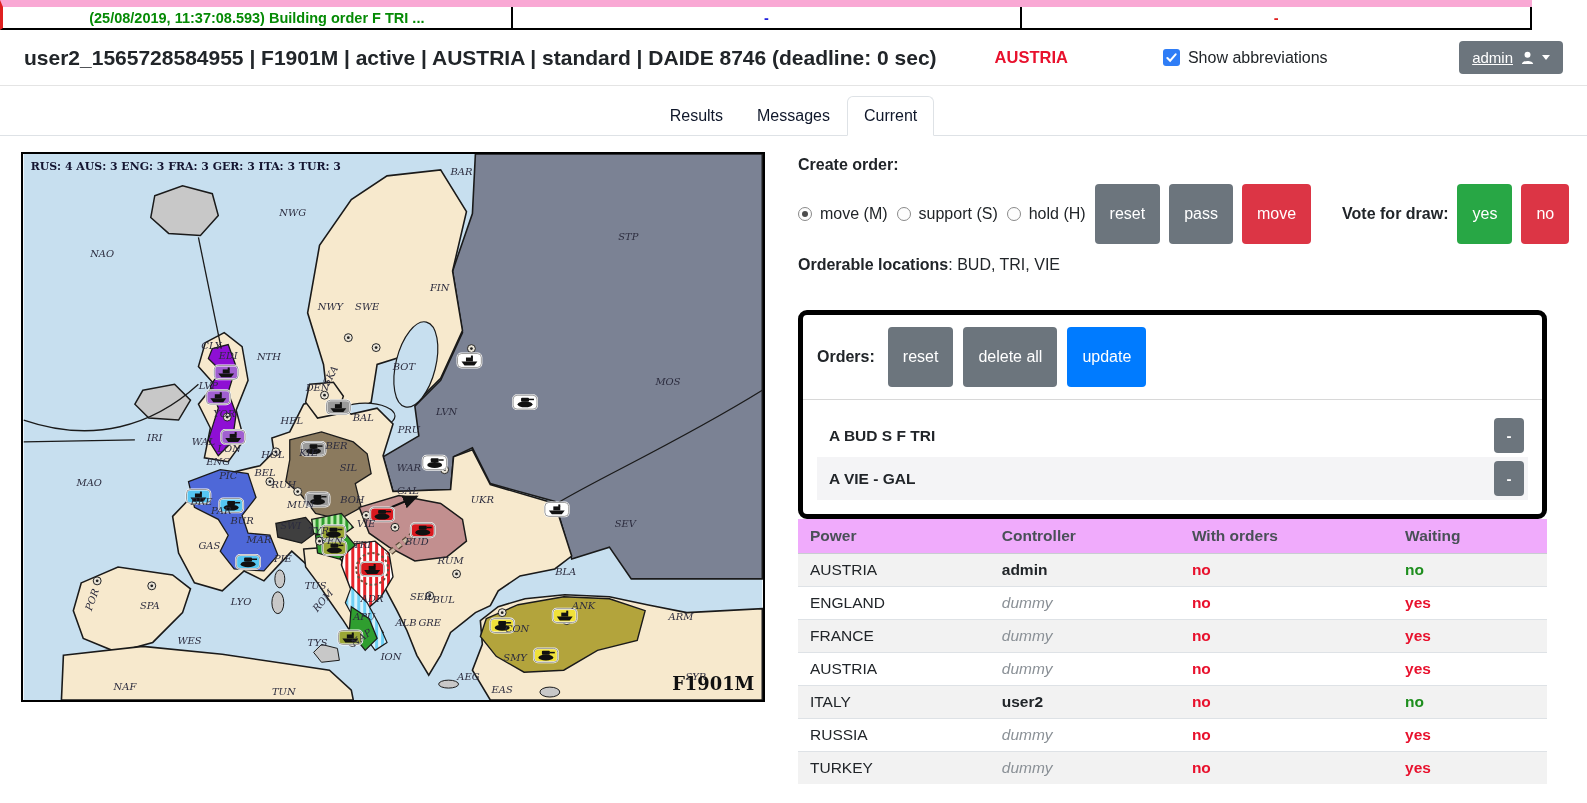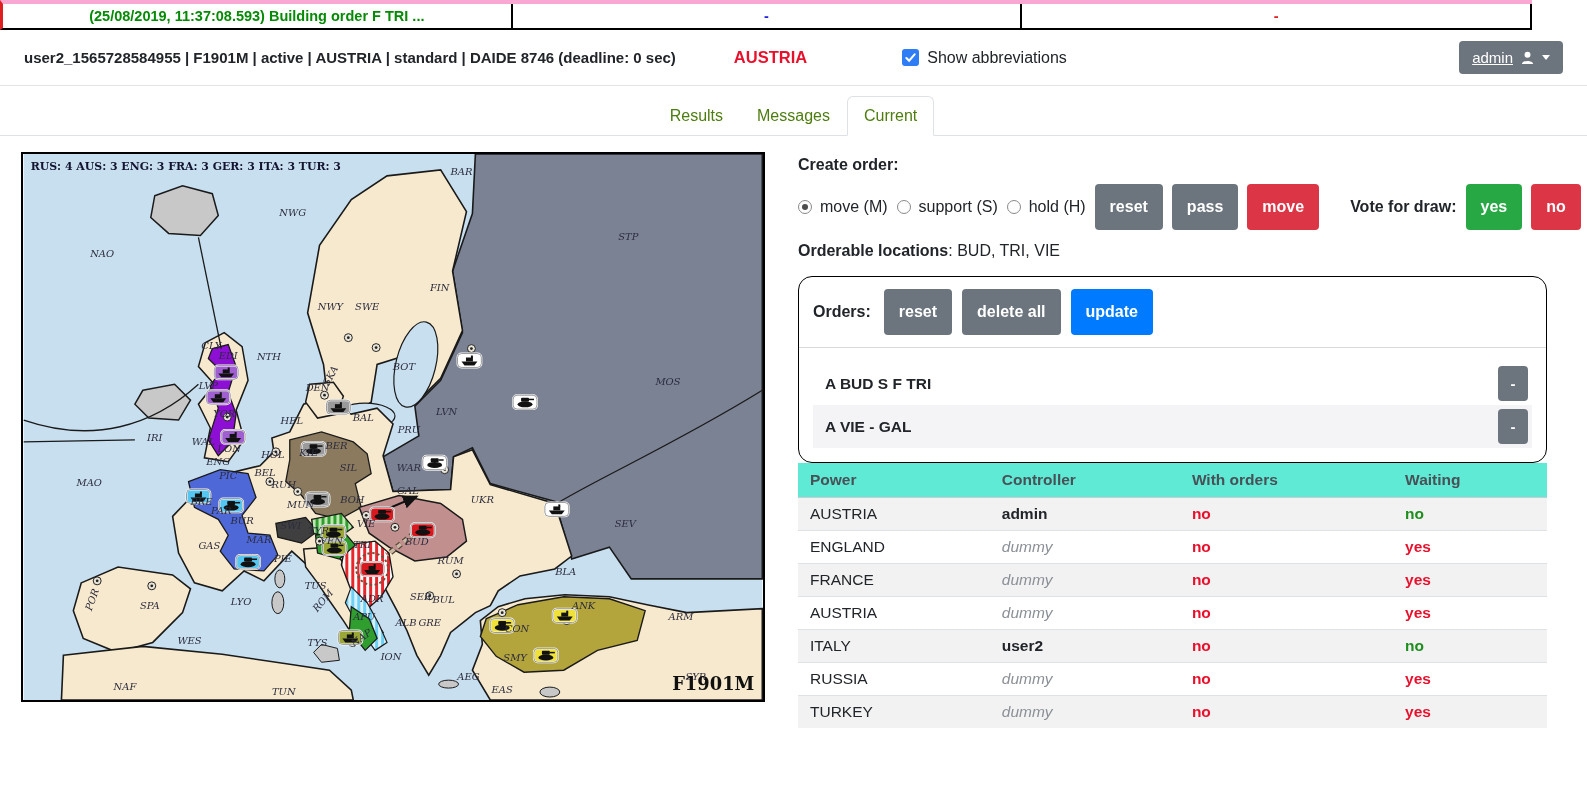--- a/index.html
+++ b/index.html
@@ -1,84 +1,84 @@
 <!DOCTYPE html>
 <html><head>
 <meta charset="utf-8">
 <style>
   * { box-sizing: border-box; }
   html,body { margin:0; padding:0; background:#fff; }
   body { width:1587px; height:803px; position:relative; overflow:hidden;
          font-family:"Liberation Sans", sans-serif; color:#212529; font-size:16px; }
 
   
-  .topbar { display:flex; width:1532px; height:30px; border-top:4px solid #f9a8d4;
+  .topbar { display:flex; width:1532px; height:30px; border-top:7px solid #f9a8d4;
             border-bottom:2px solid #000; border-left:3px solid #e02020; }
   .topbar-cell { flex:1; display:flex; align-items:center; justify-content:center;
                  font-weight:bold; font-size:14.5px; border-right:2px solid #000; overflow:hidden; white-space:nowrap; }
   .tc-green { color:#058a05; }
   .tc-blue  { color:#2222dd; }
   .tc-red   { color:#e02020; }
 
   
   .header { height:56px; display:flex; align-items:center; padding:0 24px; border-bottom:1px solid #e4e4e4; }
-  .game-title { font-weight:bold; font-size:15px; }
+  .game-title { font-weight:bold; font-size:21px; }
   .power-name { color:#e8112d; font-weight:bold; font-size:16.5px; margin-left:58px; }
   .abbr-wrap { display:flex; align-items:center; margin-left:95px; gap:8px; }
   .checkbox { width:17px; height:17px; border-radius:3px; background:#2f7df6; display:flex;
               align-items:center; justify-content:center; cursor:pointer; }
   .checkbox svg { width:11px; height:11px; }
   .admin-btn { margin-left:auto; background:#6c757d; border:none; border-radius:4px; color:#fff;
                display:flex; align-items:center; gap:7px; padding:8px 13px; cursor:pointer;
                font-family:inherit; font-size:15px; }
   .admin-btn .uname { text-decoration:underline; }
   .caret { width:0; height:0; border-left:4.5px solid transparent; border-right:4.5px solid transparent;
            border-top:5px solid #fff; }
 
   
   .tabs { display:flex; justify-content:center; border-bottom:1px solid #dee2e6; margin-top:10px; }
-  .tab { padding:10px 16px; font-size:16px; color:#4d7c0f; cursor:pointer; margin-bottom:-1px;
+  .tab { padding:10px 16px; font-size:16px; color:#0f172a; cursor:pointer; margin-bottom:-1px;
          border:1px solid transparent; border-radius:6px 6px 0 0; }
   .tab.active { background:#fff; border-color:#dee2e6 #dee2e6 #fff; }
 
   
   .content { display:flex; padding:16px 40px 0 21px; gap:33px; }
   .map-wrap { width:744px; height:550px; border:2px solid #000; flex:none; }
   .rpanel { flex:1; min-width:0; }
 
   
   .co-heading { font-weight:bold; margin:4px 0 10px; }
   .co-row { display:flex; align-items:center; gap:9px; flex-wrap:nowrap; }
   .radio-lbl { display:flex; align-items:center; gap:8px; cursor:pointer; white-space:nowrap; }
   .radio { width:14px; height:14px; border-radius:50%; border:1px solid #8a8a8a; background:#fdfdfd; position:relative; flex:none; }
   .radio.sel::after { content:""; position:absolute; inset:3px; border-radius:50%; background:#4c4c4c; }
-  .btn { border:none; border-radius:4px; color:#fff; font-weight:bold; font-size:16px;
-         padding:14px 15px; cursor:pointer; font-family:inherit; white-space:nowrap; }
+  .btn { border:none; border-radius:4px; color:#fff; font-weight:normal; font-size:16px;
+         padding:21px 15px; cursor:pointer; font-family:inherit; white-space:nowrap; }
   .btn-gray { background:#6c757d; } .btn-red { background:#dc3545; }
   .btn-green { background:#28a745; } .btn-blue { background:#007bff; }
   .vote-lbl { font-weight:bold; margin-left:22px; white-space:nowrap; }
   .orderable { margin-top:12px; }
 
   
-  .orders-card { border:1px solid #000000; border-radius:14px; margin-top:16px; }
+  .orders-card { border:5px solid #000000; border-radius:9px; margin-top:36px; }
   .orders-head { display:flex; align-items:center; gap:10px; padding:12px 14px; border-bottom:1px solid #d8d8d8; }
   .orders-title { font-weight:bold; margin-right:3px; }
   .orders-list { padding:14px; }
   .order-power-row { background:#e2e3e7; padding:12px; font-weight:bold; font-size:15.5px; }
   .order-status { color:#2e8b2e; margin-left:6px; }
   .order-row { display:flex; align-items:center; justify-content:space-between;
                padding:4px 4px 4px 12px; min-height:42px; font-weight:bold; font-size:15.5px; }
   .order-row.alt { background:#f4f4f6; }
   .btn-minus { background:#6c757d; color:#fff; border:none; border-radius:4px; width:30px; height:35px;
                font-weight:bold; font-size:15px; cursor:pointer; }
 
   
   .powers-heading { color:#6f7b85; font-size:17px; margin:18px 0 10px; font-weight:normal; }
   table.powers { width:100%; border-collapse:collapse; font-size:15.5px; }
-  table.powers th { background:#5eead4; text-align:left; font-weight:bold; color:#495057;
+  table.powers th { background:#f0abfc; text-align:left; font-weight:bold; color:#495057;
                     padding:8px 12px; border-bottom:1px solid #c9cdd2; }
   table.powers td { padding:7px 12px; border-top:1px solid #dee2e6; }
   tr.striped td { background:#f2f2f2; }
   .ctl-user { font-weight:bold; } .ctl-dummy { font-style:italic; color:#8a9096; }
   .val-red { color:#e8112d; font-weight:bold; } .val-green { color:#1e8e1e; font-weight:bold; }
 
   
   .mlbl { font:italic 10px "DejaVu Serif", serif; fill:#2c2c3e; text-anchor:middle; }
   .msc  { font:bold 11px "DejaVu Serif", serif; fill:#141430; }
   .mphase { font:bold 18px "DejaVu Serif", serif; fill:#101010; text-anchor:end; }

